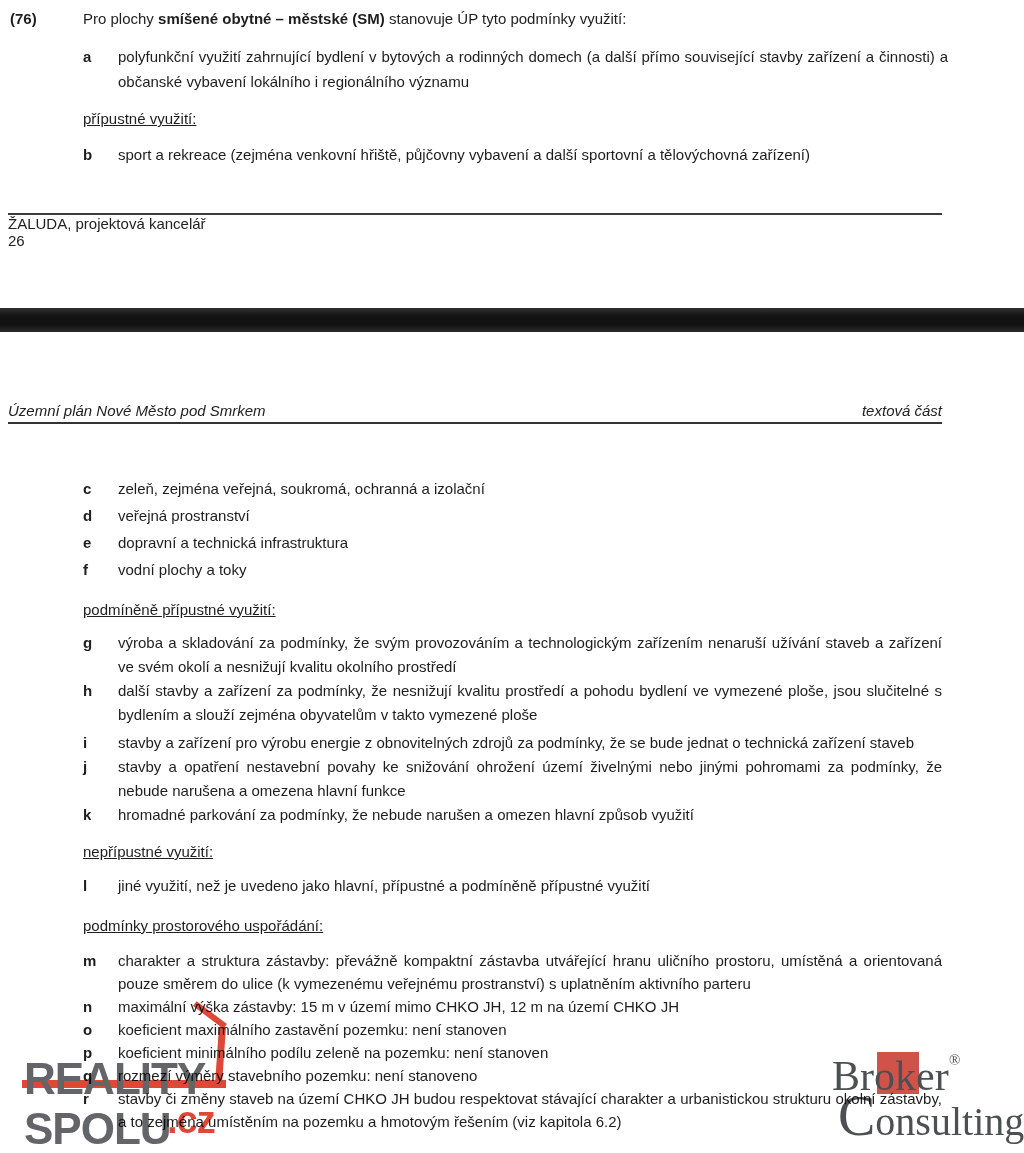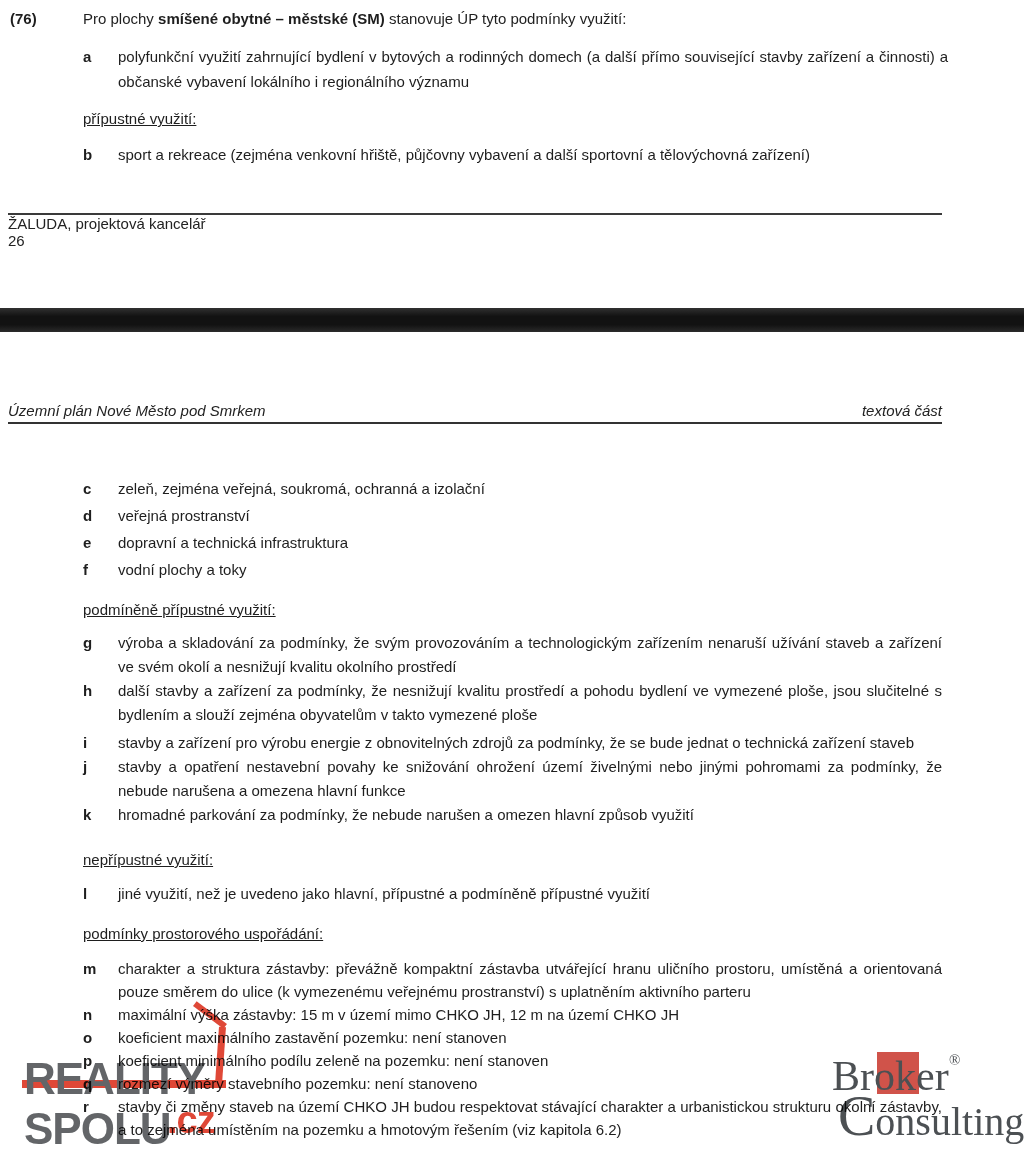--- a/index.html
+++ b/index.html
@@ -38,21 +38,21 @@
   
   .p2-header{
     position:absolute;top:402px;left:8px;right:82px;
     border-bottom:2px solid #333;padding-bottom:3px;
     display:flex;justify-content:space-between;
     font-style:italic;font-size:15px;color:#222;
   }
   .p2-body{position:absolute;top:460px;left:83px;right:82px;}
   .p2-item{display:flex;}
   .lh22{line-height:22px;} .lh24{line-height:24px;} .lh23{line-height:23px;}
-  .h2a{margin-top:18px;}  .h2b{margin-top:22px;} .h2c{margin-top:17px;}
+  .h2a{margin-top:18px;}  .h2b{margin-top:14px;} .h2c{margin-top:17px;}
   .p2-h{line-height:21px;text-decoration:underline;}
   .mt18{margin-top:18px;} .mt5{margin-top:5px;} .mt11{margin-top:11px;}
   .mt4{margin-top:4px;}  .mt12{margin-top:12px;} .mt13{margin-top:13px;}
   .mt0{margin-top:0;}
   
   .wm{position:absolute;pointer-events:none;mix-blend-mode:multiply;}
   .wm-reality{left:0;top:0;width:1024px;height:1153px;opacity:.92;}
   .wm-word{
     position:absolute;font-family:"Liberation Sans",sans-serif;
     font-weight:800;font-size:44px;line-height:1;color:#55585b;letter-spacing:-1px;margin-top:11px;

